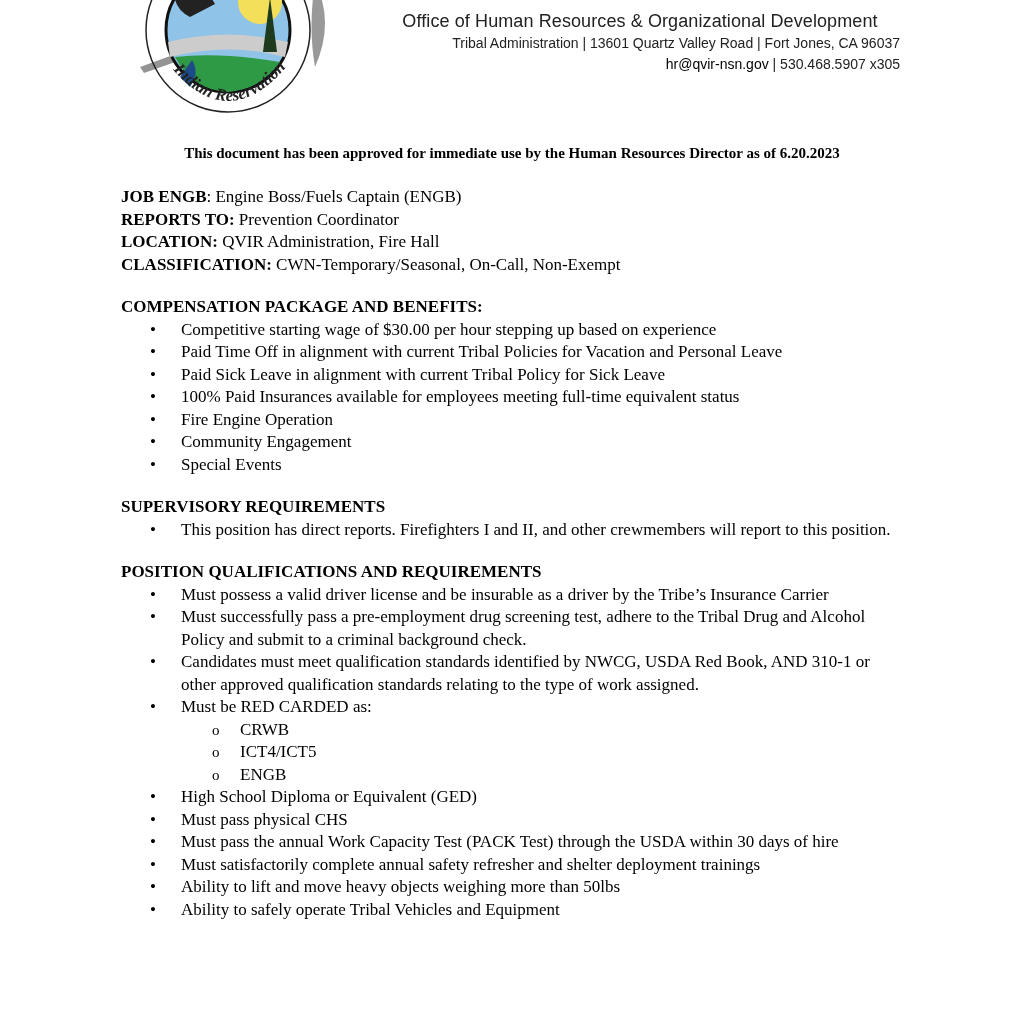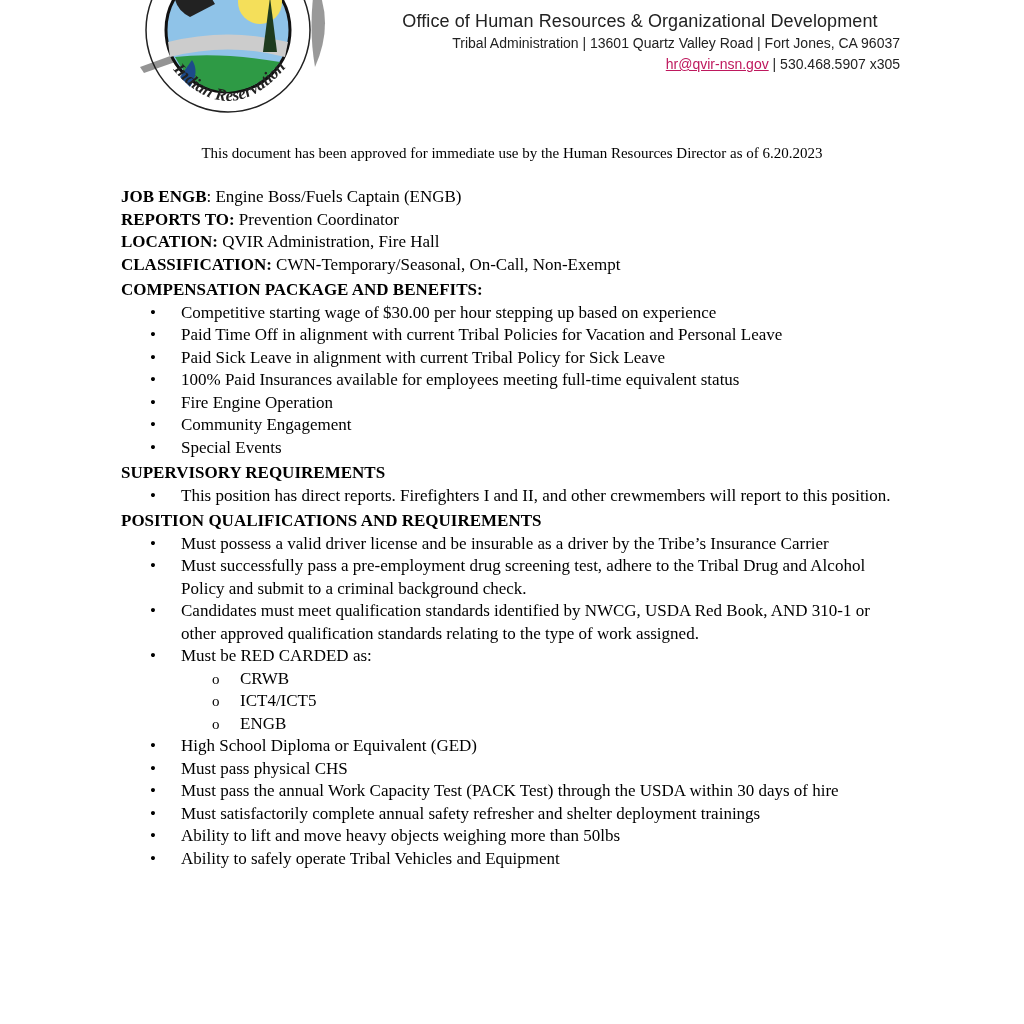--- a/index.html
+++ b/index.html
@@ -1,25 +1,25 @@
 <!DOCTYPE html>
 <html><head>
 <meta charset="utf-8">
 <style>
   html, body { margin: 0; padding: 0; background: #ffffff; }
   body { width: 1024px; height: 1024px; overflow: hidden; position: relative; font-family: "Liberation Serif", serif; color: #000; }
   .logo { position: absolute; left: 120px; top: -58px; width: 218px; height: 175px; }
   .letterhead { position: absolute; left: 380px; top: 8px; width: 520px; text-align: center; font-family: "Liberation Sans", sans-serif; color: #222; }
   .lh-title { font-size: 18px; line-height: 24px; margin-top: 1px; letter-spacing: 0.1px; }
   .lh-line { font-size: 14px; line-height: 21px; text-align: right; }
-  .lh-link { color: #be185d; text-decoration: underline; }
-  .approval { position: absolute; left: 0; width: 1024px; top: 145px; text-align: center; font-weight: normal; font-size: 15px; }
+  .lh-link { color: #000000; }
+  .approval { position: absolute; left: 0; width: 1024px; top: 145px; text-align: center; font-weight: bold; font-size: 15px; }
   .content { position: absolute; left: 121px; top: 186px; width: 785px; font-size: 17px; line-height: 22.5px; }
   .field b { font-weight: bold; }
-  .section-title { font-weight: bold; margin-top: 3px; }
+  .section-title { font-weight: bold; margin-top: 20px; }
   ul.bul { list-style: none; margin: 0; padding: 0; }
   ul.bul > li { position: relative; padding-left: 60px; }
   ul.bul > li::before { content: "\2022"; position: absolute; left: 29px; top: 0; font-size: 17px; }
   ul.sub { list-style: none; margin: 0; padding: 0; }
   ul.sub > li { position: relative; padding-left: 59px; }
   ul.sub > li::before { content: "o"; position: absolute; left: 31px; top: 0; font-size: 15px; }
   .justify { text-align: justify; }
 </style>
 </head>
 <body>

